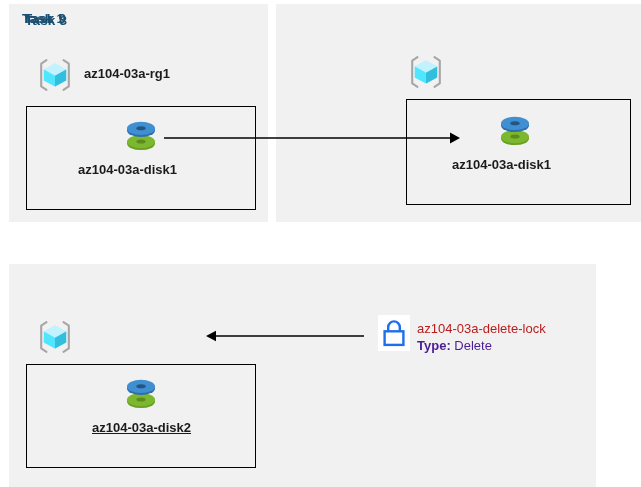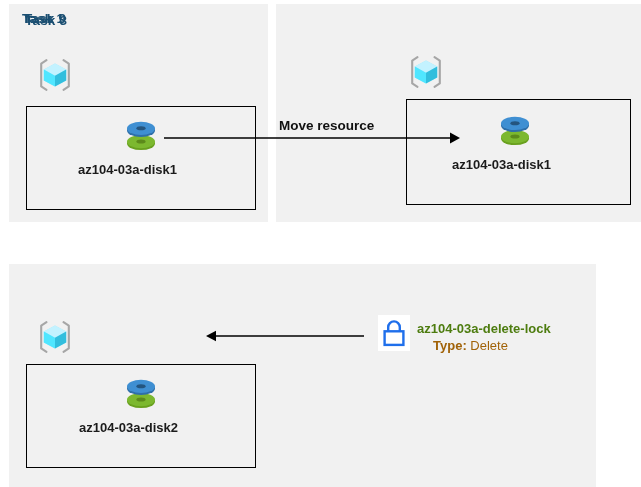--- a/index.html
+++ b/index.html
@@ -89,48 +89,47 @@
   .flow-label {
     position: absolute;
     font-size: 13.5px;
     font-weight: bold;
     color: #111111;
     white-space: nowrap;
   }
   .lock-label {
     position: absolute;
     font-size: 13px;
-    font-weight: bold;
-    color: #4d7c0f;
+    font-weight: normal;
+    color: #b91c1c;
     white-space: nowrap;
     text-align: center;
   }
   .lock-type {
     position: absolute;
     font-size: 13px;
-    color: #a16207;
-    white-space: nowrap;
-    margin-left: 16px;
+    color: #4c1d95;
+    white-space: nowrap;
   }
   .lock-type b { font-weight: bold; }
   .lock-type .tv { font-weight: normal; }
 
   
   .connector {
     position: absolute;
   }
   .connector svg { display: block; overflow: visible; }
 
   
   #label-rg1   { left: 84px;  top: 66px; }
   #label-rg2   { left: 455px; top: 63px; }
   #label-rg3   { left: 84px;  top: 328px; }
   #label-disk1-t1 { left: 78px;  top: 162px; }
   #label-disk1-t2 { left: 452px; top: 157px; }
-  #label-disk2    { left: 79px;  top: 420px; }
+  #label-disk2    { left: 92px;  top: 420px; text-decoration: underline; }
 
   #icon-rg1 { left: 36px;  top: 56px; }
   #icon-rg2 { left: 407px; top: 53px; }
   #icon-rg3 { left: 36px;  top: 318px; }
   #icon-disk1-t1 { left: 120px; top: 114px; }
   #icon-disk1-t2 { left: 494px; top: 109px; }
   #icon-disk2    { left: 120px; top: 372px; }
   #icon-delete-lock { left: 378px; top: 315px; }
 
   #label-move-resource { left: 279px; top: 118px; }
@@ -155,20 +154,21 @@
         <path d="M27.5 4.2 L32.8 7.6 L32.8 30.4 L27.5 33.8"></path>
       </g>
       <g>
         <polygon points="19,7.4 30.2,13.6 30.2,24.4 19,30.6 7.8,24.4 7.8,13.6" fill="#9cebff"></polygon>
         <polygon points="19,7.4 30.2,13.6 19,19.8 7.8,13.6" fill="#c3f2ff"></polygon>
         <polygon points="19,19.8 30.2,13.6 30.2,24.4 19,30.6" fill="#32bedd"></polygon>
         <polygon points="19,19.8 19,30.6 7.8,24.4 7.8,13.6" fill="#50e6ff"></polygon>
       </g>
     </svg>
   </div>
+  <div class="res-label" id="label-rg1">az104-03a-rg1</div>
 
   <div class="inner-box" id="box-task1"></div>
 
   <div class="disk-icon" id="icon-disk1-t1">
     <svg viewBox="0 0 42 42" xmlns="http://www.w3.org/2000/svg">
 
       <ellipse cx="21" cy="29.5" rx="14" ry="6.6" fill="#69a01f"></ellipse>
       <ellipse cx="21" cy="27.6" rx="14" ry="6.6" fill="#7cb82f"></ellipse>
       <ellipse cx="21" cy="27.4" rx="4.6" ry="2.0" fill="#5c8a1b"></ellipse>
 
@@ -204,21 +204,20 @@
       <ellipse cx="21" cy="29.5" rx="14" ry="6.6" fill="#69a01f"></ellipse>
       <ellipse cx="21" cy="27.6" rx="14" ry="6.6" fill="#7cb82f"></ellipse>
       <ellipse cx="21" cy="27.4" rx="4.6" ry="2.0" fill="#5c8a1b"></ellipse>
       <ellipse cx="21" cy="16.4" rx="14" ry="6.6" fill="#2f6fa8"></ellipse>
       <ellipse cx="21" cy="14.4" rx="14" ry="6.6" fill="#3f8fd2"></ellipse>
       <ellipse cx="21" cy="14.2" rx="4.6" ry="2.0" fill="#24557f"></ellipse>
     </svg>
   </div>
   <div class="res-label" id="label-disk1-t2">az104-03a-disk1</div>
 
-  <div class="flow-label" id="label-move-resource">Move resource</div>
   <div class="connector" id="connector-move">
     <svg width="296" height="16" viewBox="0 0 296 16" xmlns="http://www.w3.org/2000/svg">
       <line x1="0" y1="8" x2="286" y2="8" stroke="#000000" stroke-width="1.4"></line>
       <polygon points="286,2.6 296,8 286,13.4" fill="#000000"></polygon>
     </svg>
   </div>
 
   <div class="panel" id="panel-task3"></div>
   <div class="panel-title" id="title-task3">Task 3</div>
 

